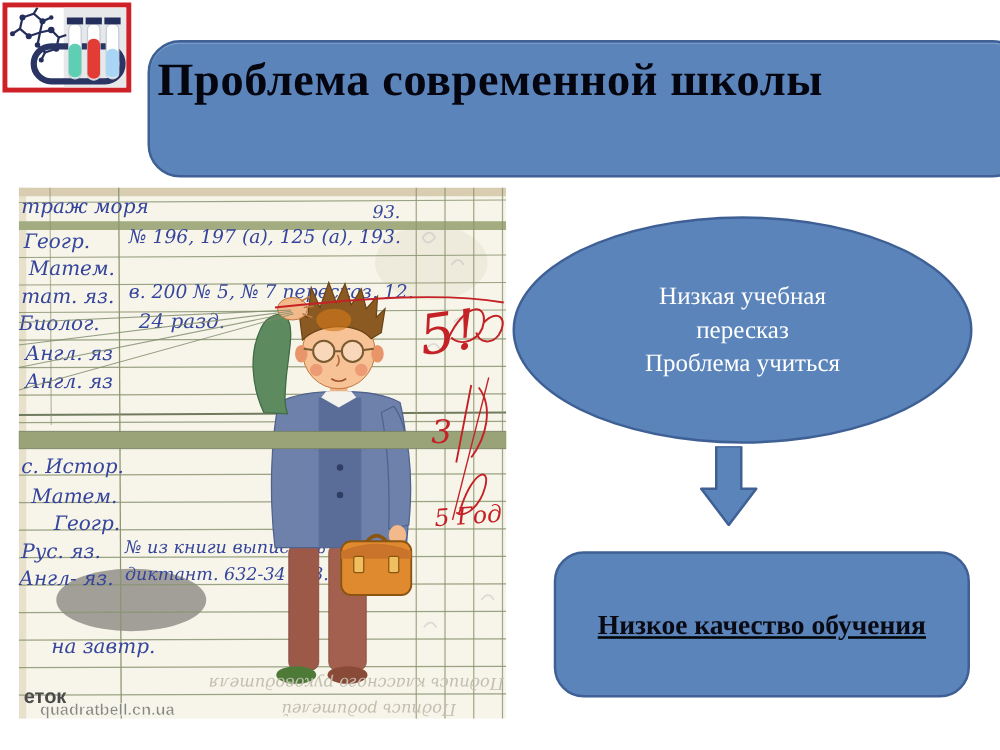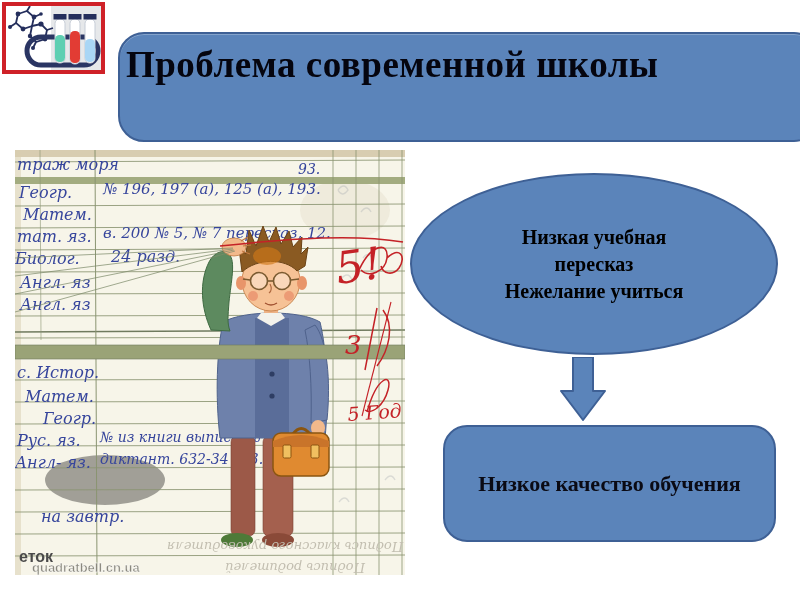--- a/index.html
+++ b/index.html
@@ -16,26 +16,26 @@
   .title-banner{left:118px;top:32px;width:702px;height:110px;box-sizing:border-box;
         background:#5b84ba;border:2px solid #3e6095;border-radius:26px;
         box-shadow:inset 0 1px 0 rgba(255,255,255,.25);}
   .title-banner .txt{padding:8px 2px 0 6px;font-size:37px;font-weight:bold;color:#05050f;
         line-height:1.25;letter-spacing:.5px;white-space:nowrap;}
 
   
   .bubble{left:410px;top:173px;width:368px;height:182px;background:#5b84ba;
         border:2px solid #3e6095;border-radius:50%;box-sizing:border-box;
         display:flex;flex-direction:column;align-items:center;justify-content:center;}
-  .bubble .line{font-size:20px;font-weight:bold;color:#000000;line-height:27px;}
-
-  
-  .result-box{left:443px;top:425px;width:333px;height:117px;box-sizing:border-box;
+  .bubble .line{font-size:20px;font-weight:normal;color:#ffffff;line-height:27px;}
+
+  
+  .result-box{left:443px;top:441px;width:333px;height:117px;box-sizing:border-box;
         background:#5b84ba;border:2px solid #3e6095;border-radius:24px;
-        display:flex;align-items:center;justify-content:center;}
+        display:flex;align-items:center;justify-content:center;text-decoration:underline;}
   .result-box .txt{font-size:22px;font-weight:bold;color:#0a0a14;text-align:center;}
 
   .arrow-svg{left:559px;top:357px;}
   .journal{left:15px;top:150px;}
 
   .hand{font-family:"DejaVu Serif", serif;font-style:italic;}
 </style>
 </head>
 <body>
 
@@ -242,21 +242,21 @@
 
   <g>
     <text x="4" y="412" font-size="16" font-weight="bold" fill="#4a4a4a" font-family="Liberation Sans, sans-serif">еток</text>
     <text x="17" y="422" font-size="13" font-weight="bold" fill="#8a887c" stroke="#ffffff" stroke-width=".4" font-family="Liberation Sans, sans-serif">quadratbell.cn.ua</text>
   </g>
 </svg>
 
 <div class="abs bubble">
   <div class="line">Низкая учебная</div>
   <div class="line">пересказ</div>
-  <div class="line">Нежелание учиться</div>
+  <div class="line">Проблема учиться</div>
 </div>
 
 <svg class="abs arrow-svg" width="48" height="64" viewBox="0 0 48 64">
   <polygon points="14,0 34,0 34,34 46,34 24,63 2,34 14,34" fill="#5b84ba" stroke="#3e6095" stroke-width="2" stroke-linejoin="round"></polygon>
 </svg>
 
 <div class="abs result-box">
   <div class="txt">Низкое качество обучения</div>
 </div>
 

